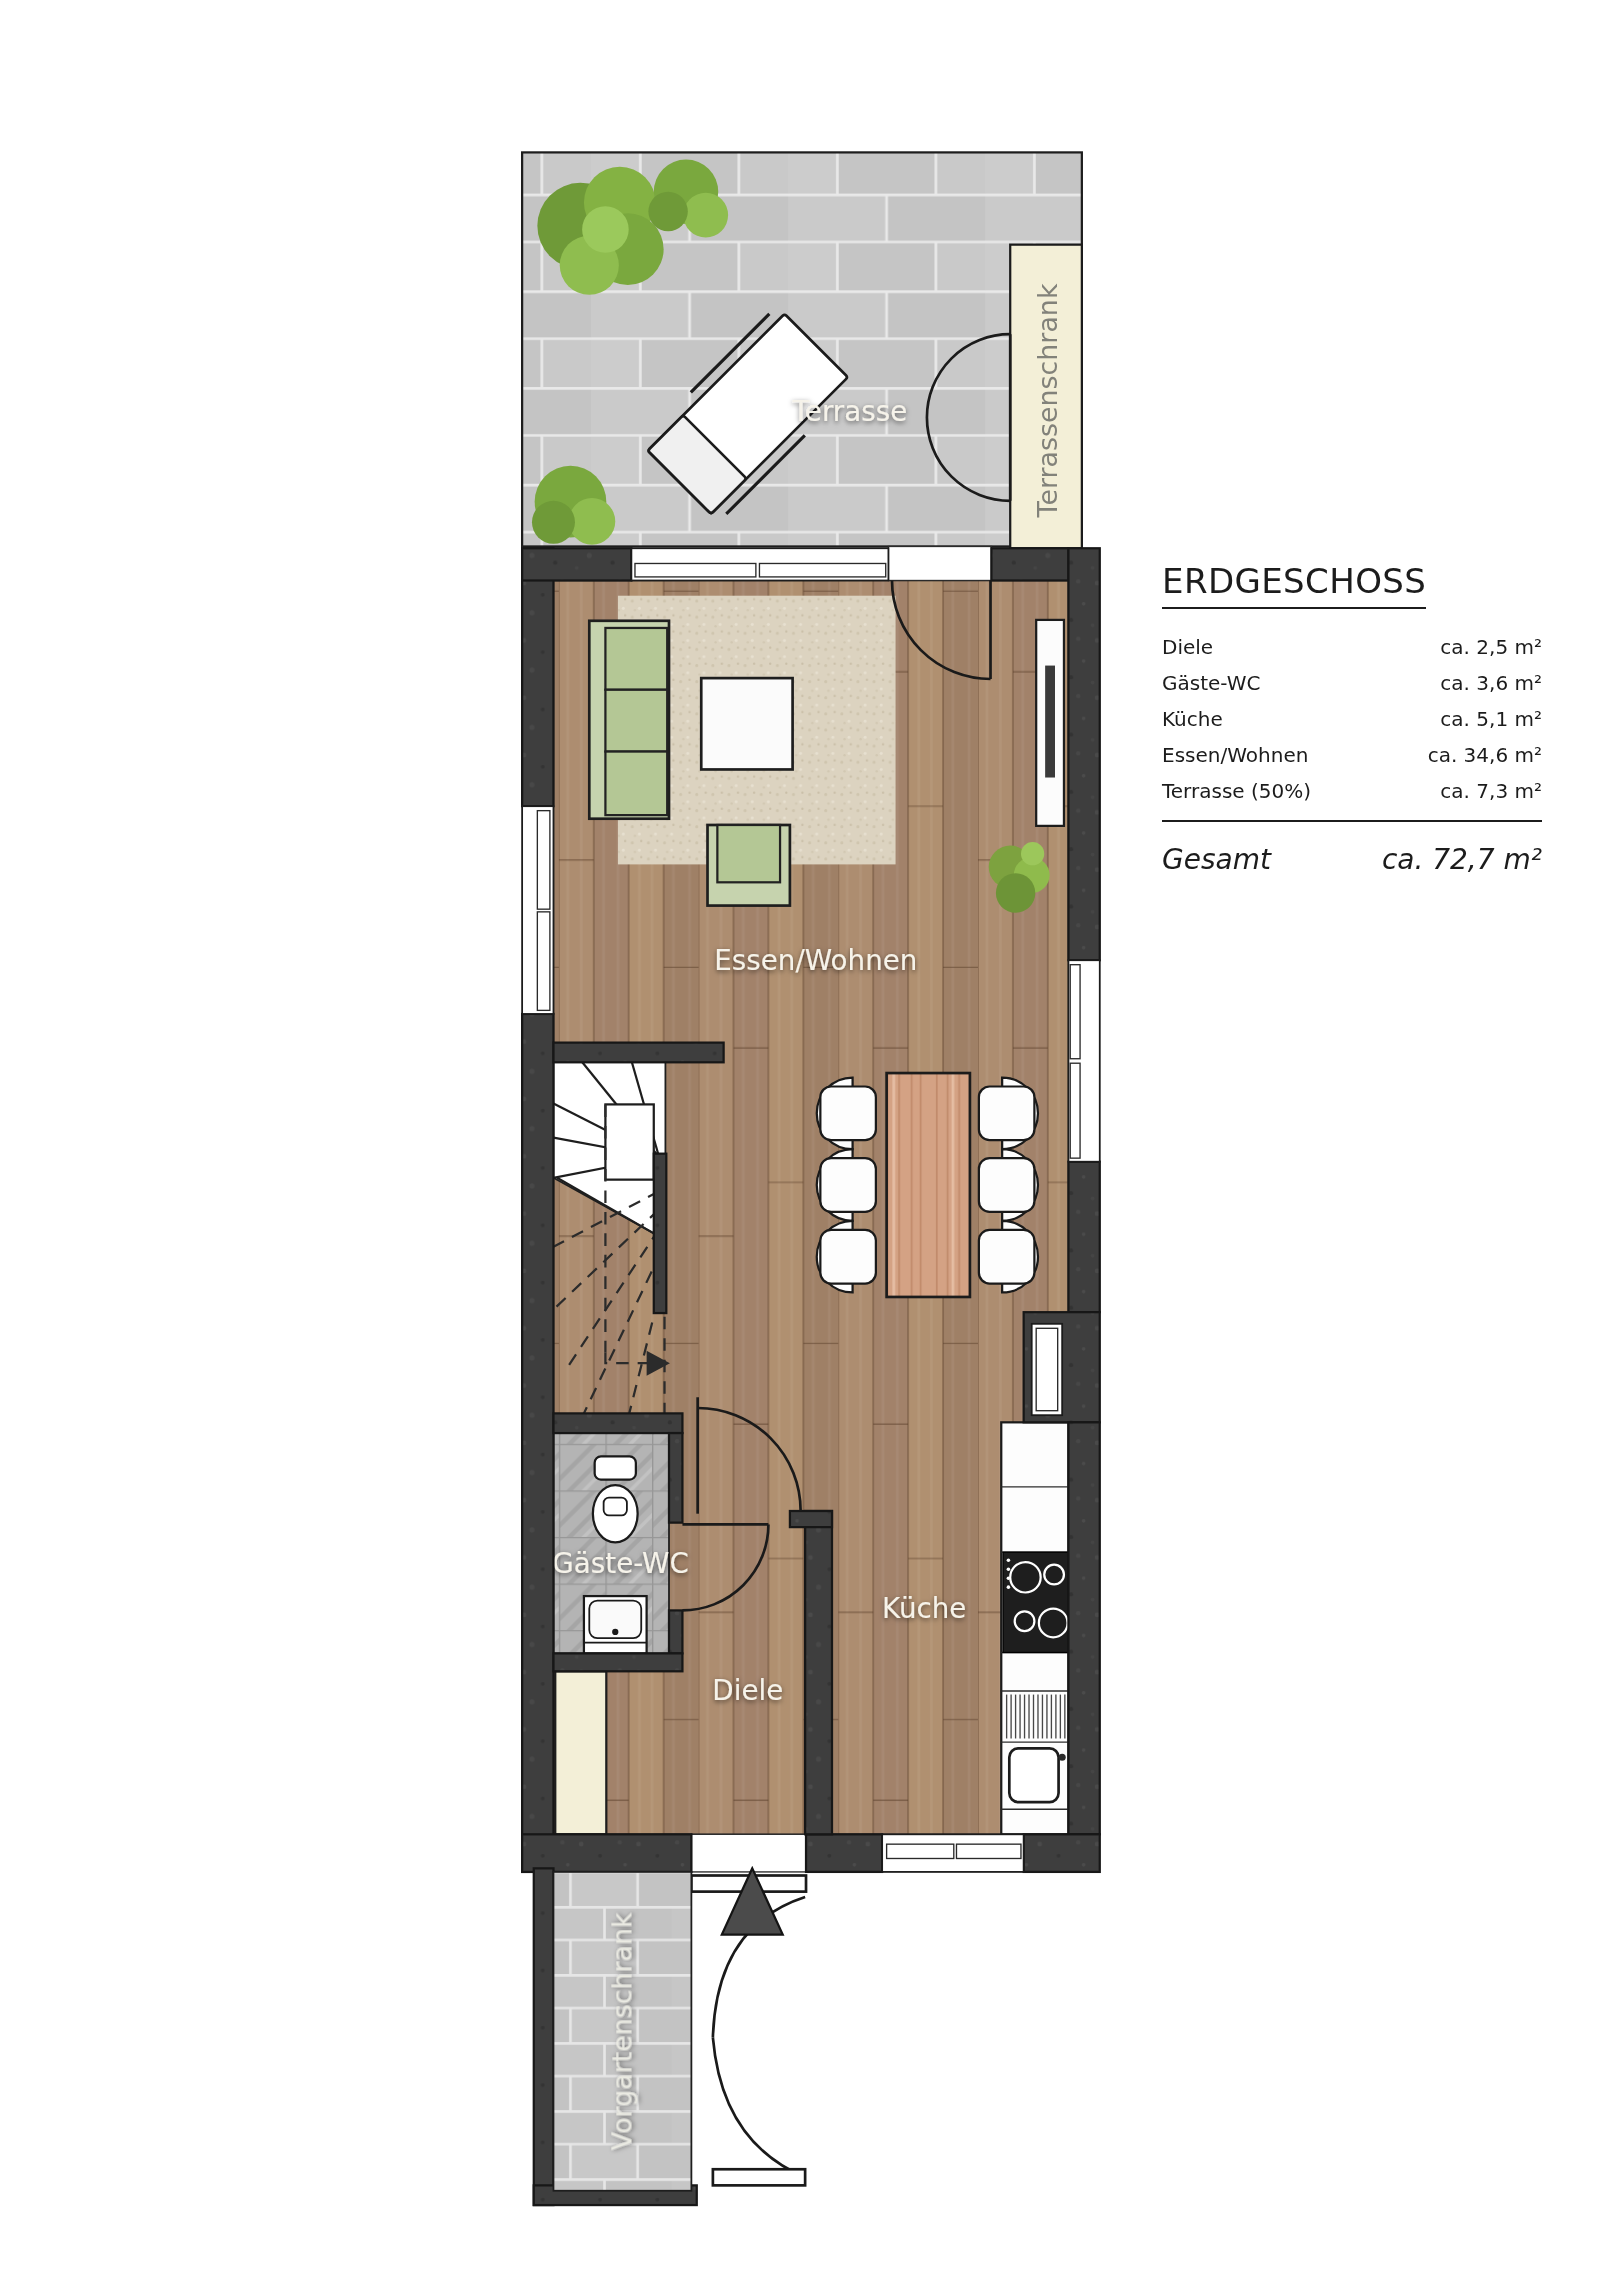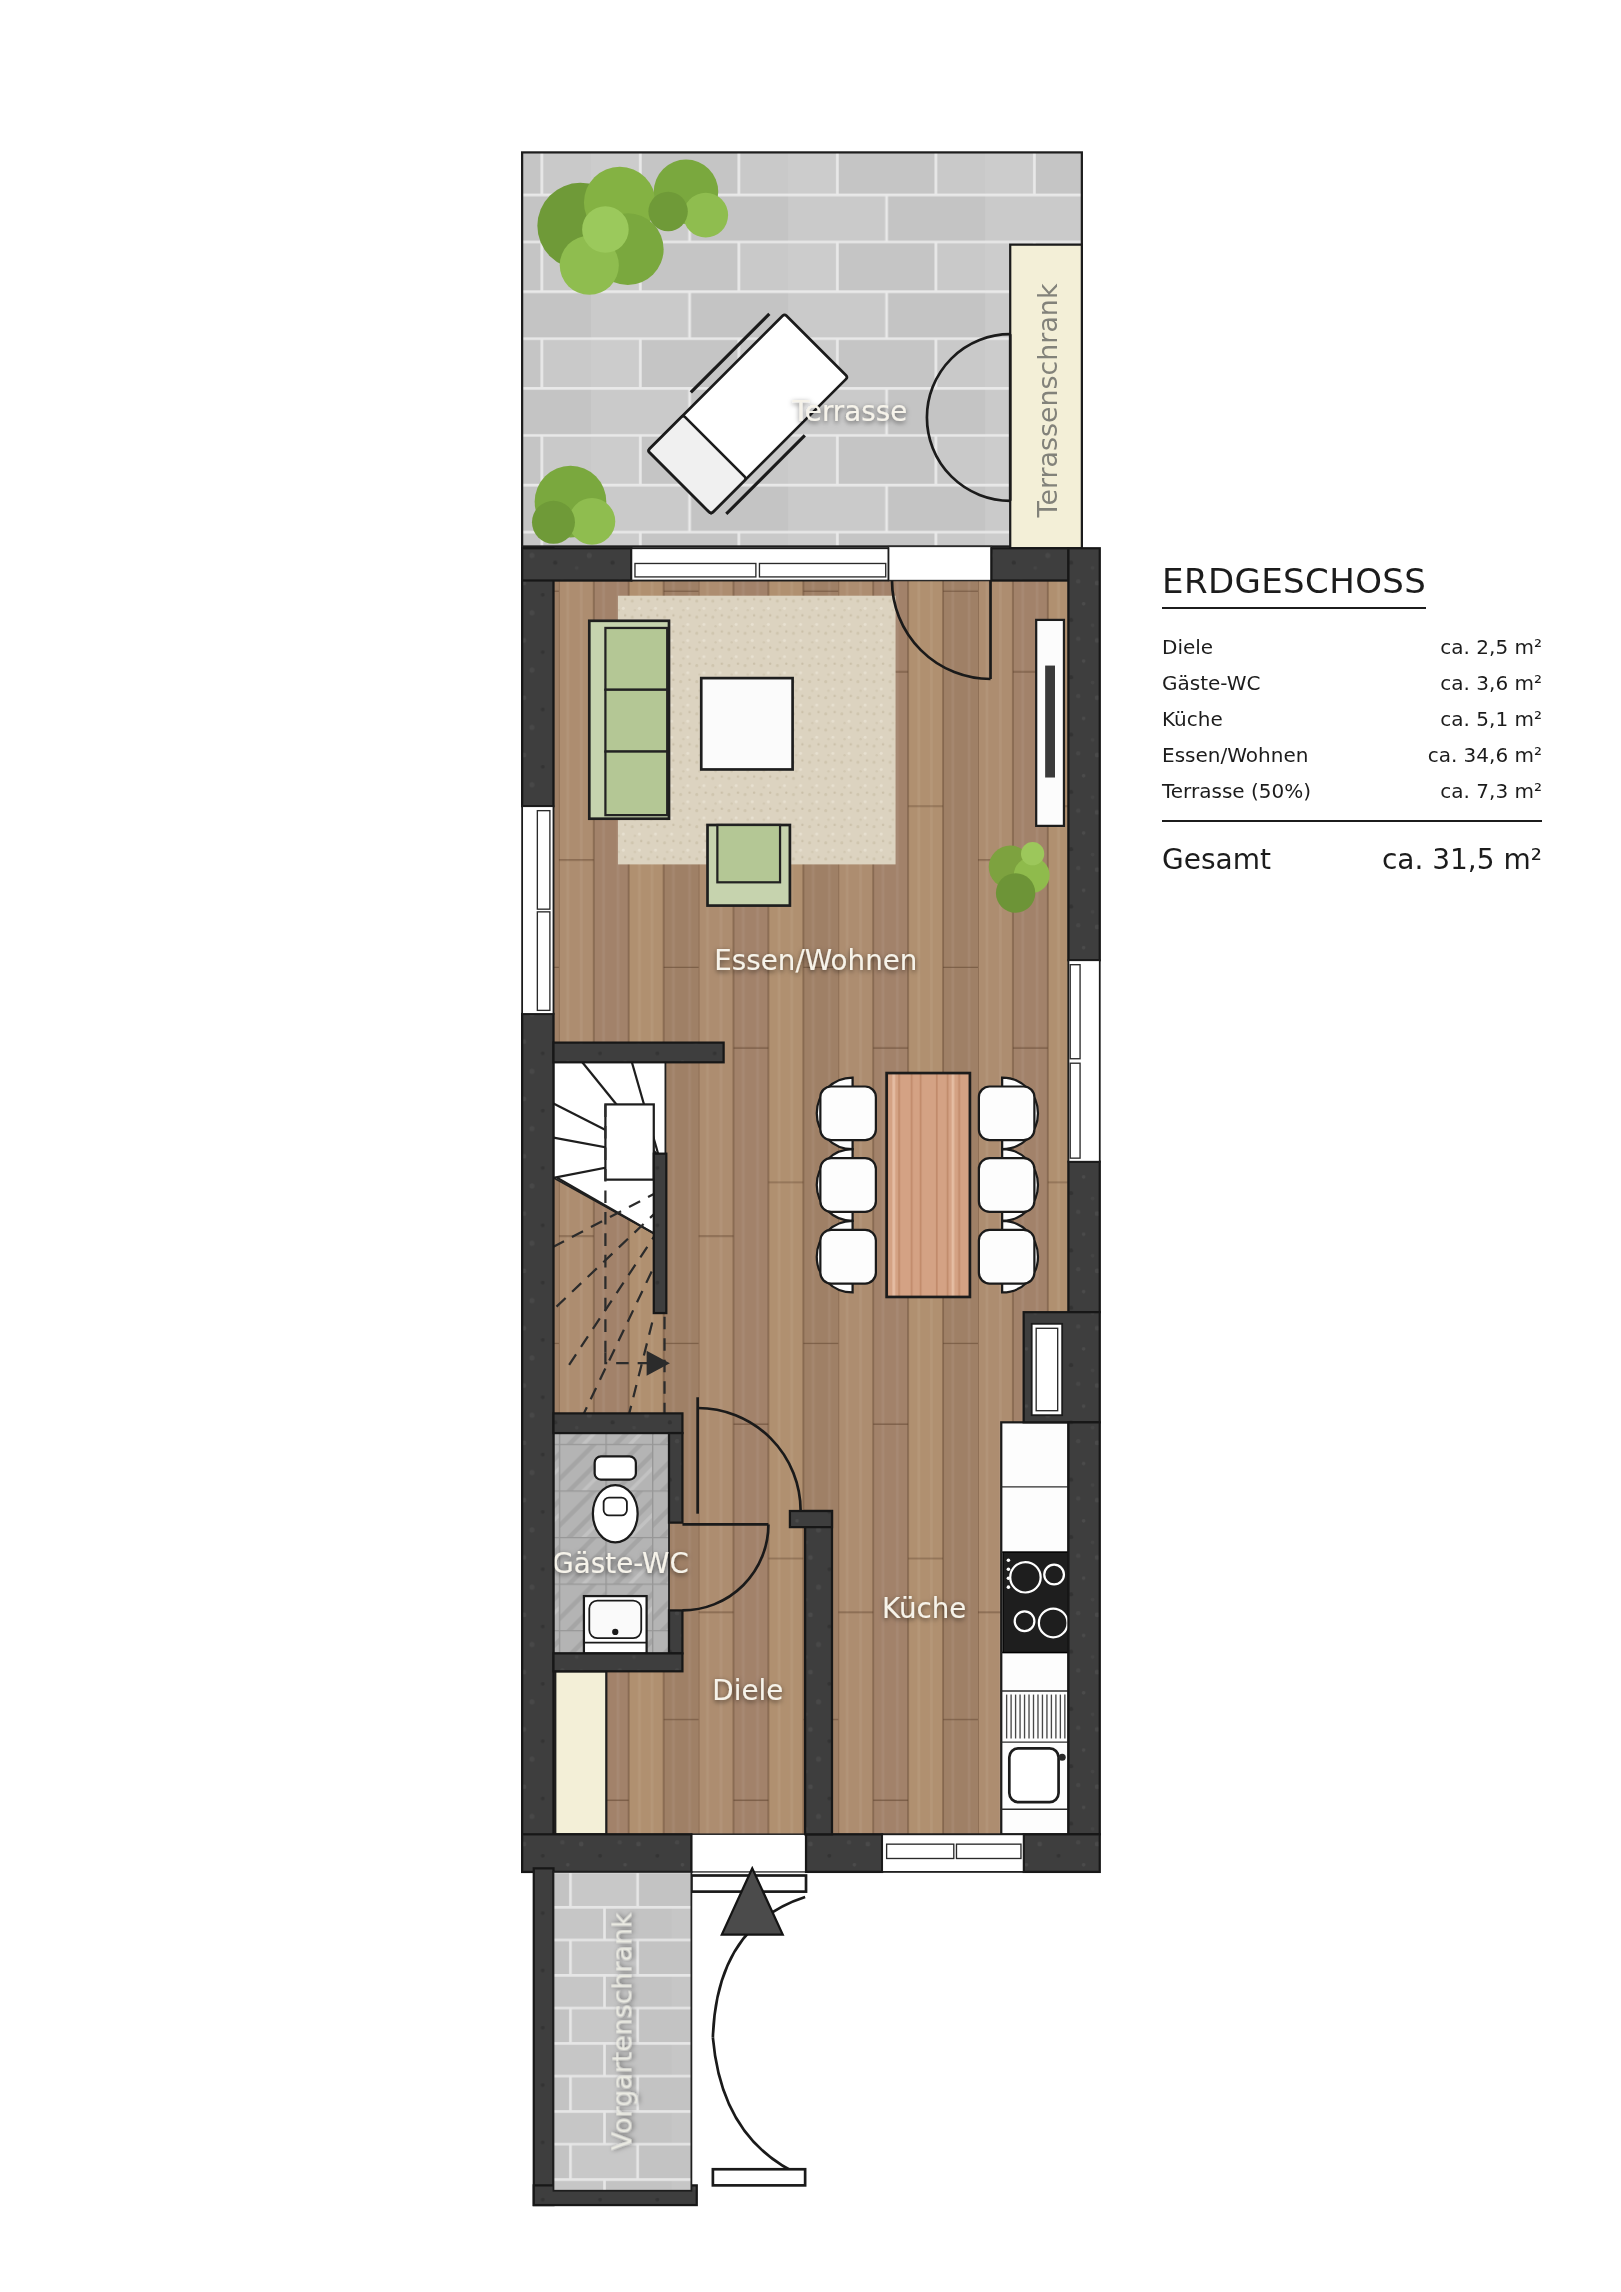--- a/index.html
+++ b/index.html
@@ -11,21 +11,21 @@
   text.room-label{fill:#f6f3ea;font-size:31px;font-family:"DejaVu Sans","Liberation Sans",sans-serif;}
   text.cab-label{fill:#82827a;font-size:30px;font-family:"DejaVu Sans","Liberation Sans",sans-serif;}
   text.cab-label-light{fill:#eaeae2;font-size:30px;font-family:"DejaVu Sans","Liberation Sans",sans-serif;}
 
   
   .legend{position:absolute;left:1162px;top:561px;width:380px;color:#1c1c1c;}
   .legend-title{font-size:34px;letter-spacing:0.4px;display:inline-block;
                 border-bottom:2.7px solid #1c1c1c;padding-bottom:6.3px;margin-bottom:20px;}
   .legend-row{display:flex;justify-content:space-between;font-size:20px;line-height:36px;text-align:right;}
   .legend-sep{border-top:2.2px solid #1c1c1c;margin:10.7px 0 0 0;}
-  .legend-total{display:flex;justify-content:space-between;font-size:28px;line-height:36px;margin-top:19.7px;}
+  .legend-total{display:flex;justify-content:space-between;font-size:28px;line-height:36px;margin-top:19.7px;font-style:italic;}
 </style>
 </head>
 <body>
 
 <div class="stage">
 
 <svg class="plan-svg" width="1621" height="2293" viewBox="0 0 1810 2560">
   <defs>
     <pattern id="wood" width="156" height="420" patternUnits="userSpaceOnUse">
       <rect width="156" height="420" fill="#a6866b"></rect>
@@ -392,18 +392,18 @@
   </div>
   <div class="legend-row">
     <span>Terrasse (50%)</span>
     <span>ca. 7,3 m²</span>
   </div>
 
   <div class="legend-sep"></div>
 
   <div class="legend-total">
     <span>Gesamt</span>
-    <span>ca. 31,5 m²</span>
+    <span>ca. 72,7 m²</span>
   </div>
 </div>
 
 </div>
 
 
 </body></html>

